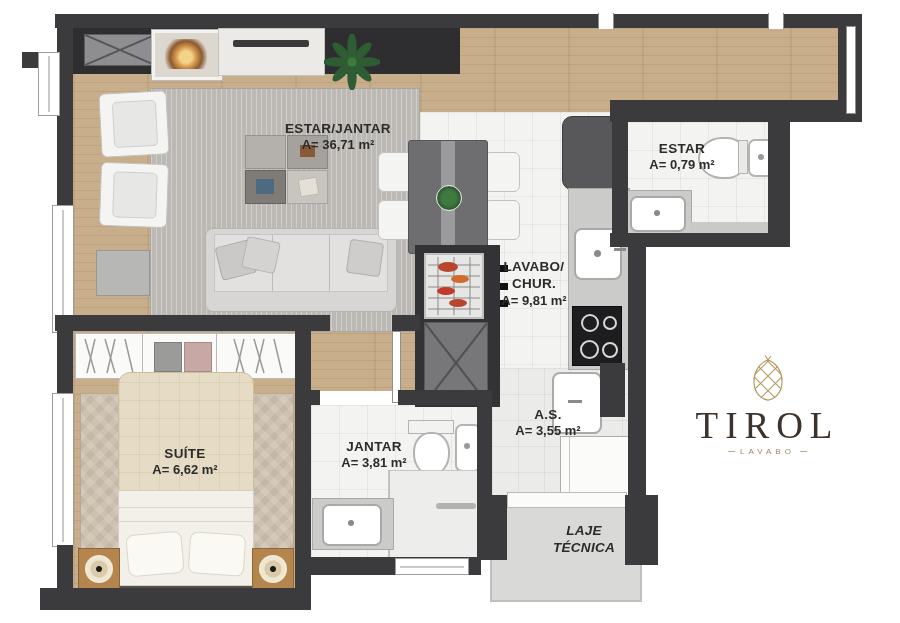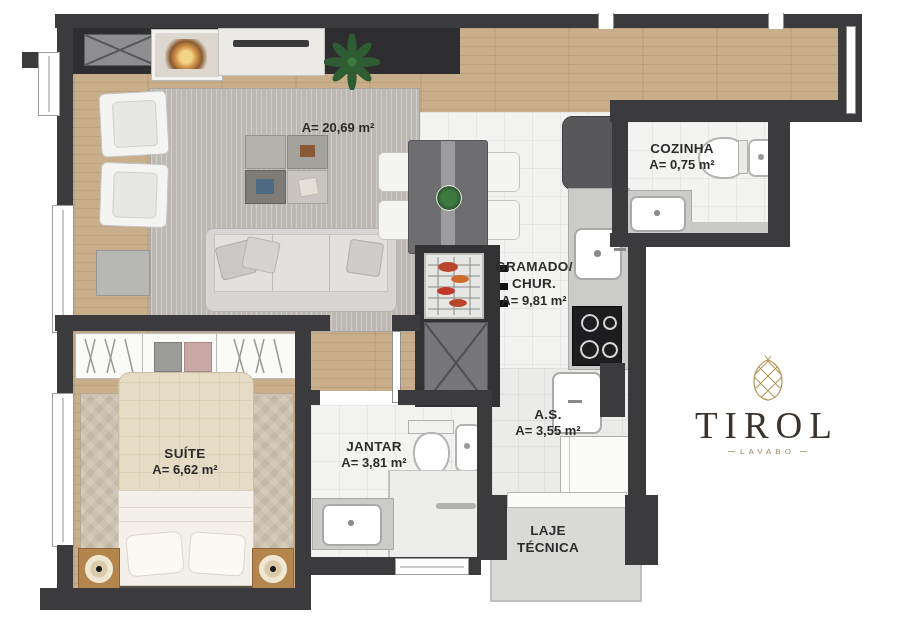--- a/index.html
+++ b/index.html
@@ -29,21 +29,21 @@
   .window{background:#ffffff;border:1px solid #9d9d9b;}
   .window .pane{position:absolute;background:#c9c9c7;}
   .door-leaf{background:#ffffff;border:1px solid #8f8f8d;}
   .threshold{background:#fbfbfa;border:1px solid #b9b9b7;}
   .label{color:#2b2b2b;font-weight:bold;text-align:center;line-height:1.28;}
   .rname{font-size:13.5px;letter-spacing:.3px;}
   .rarea{font-size:13px;}
   .lamp{border-radius:50%;border:2px solid #f0ead8;
         background:radial-gradient(circle at 50% 50%, #1b1b1b 0 2.5px, #d9caa9 3.5px 8px, #efe6cf 9px);}
   .burner{border-radius:50%;border:2px solid #d8d8d6;position:absolute;}
-  .logo-title{font-family:"Liberation Serif", serif;color:#3b332c;font-size:37px;letter-spacing:7px;text-align:left;}
+  .logo-title{font-family:"Liberation Serif", serif;color:#3b332c;font-size:37px;letter-spacing:7px;text-align:center;}
   .logo-sub{color:#9c8a68;font-size:8px;letter-spacing:4px;text-align:center;position:relative;}
   .logo-sub::before,.logo-sub::after{content:"";display:inline-block;width:7px;border-top:1px solid #b6a888;
         vertical-align:middle;margin:0 5px;}
   svg{display:block;}
 </style>
 </head>
 <body>
 
 <div class="abs wood" style="left:73px;top:28px;width:347px;height:287px;"></div>
 <div class="abs wood" style="left:420px;top:28px;width:418px;height:84px;"></div>
@@ -280,43 +280,44 @@
 <div class="abs wall" style="left:295px;top:557px;width:186px;height:18px;"></div>
 <div class="abs window" style="left:395px;top:558px;width:72px;height:15px;">
   <div class="pane" style="left:4px;top:7px;width:64px;height:2px;"></div>
 </div>
 
 <div class="abs wall" style="left:477px;top:495px;width:30px;height:65px;"></div>
 <div class="abs threshold" style="left:507px;top:492px;width:118px;height:14px;"></div>
 <div class="abs wall" style="left:625px;top:495px;width:33px;height:70px;"></div>
 
 <div class="abs label" style="left:268px;top:120px;width:140px;">
-  <div class="rarea">A= 20,69 m²</div>
+  <div class="rname">ESTAR/JANTAR</div>
+  <div class="rarea">A= 36,71 m²</div>
 </div>
 <div class="abs label" style="left:630px;top:140px;width:104px;">
-  <div class="rname">COZINHA</div>
-  <div class="rarea">A= 0,75 m²</div>
+  <div class="rname">ESTAR</div>
+  <div class="rarea">A= 0,79 m²</div>
 </div>
 <div class="abs label" style="left:488px;top:258px;width:92px;">
-  <div class="rname">GRAMADO/ CHUR.</div>
+  <div class="rname">LAVABO/ CHUR.</div>
   <div class="rarea">A= 9,81 m²</div>
 </div>
 <div class="abs label" style="left:130px;top:445px;width:110px;">
   <div class="rname">SUÍTE</div>
   <div class="rarea">A= 6,62 m²</div>
 </div>
 <div class="abs label" style="left:318px;top:438px;width:112px;">
   <div class="rname">JANTAR</div>
   <div class="rarea">A= 3,81 m²</div>
 </div>
 <div class="abs label" style="left:492px;top:406px;width:112px;">
   <div class="rname">A.S.</div>
   <div class="rarea">A= 3,55 m²</div>
 </div>
-<div class="abs label" style="left:511px;top:522px;width:74px;">
+<div class="abs label" style="left:547px;top:522px;width:74px;font-style:italic;">
   <div class="rname">LAJE TÉCNICA</div>
 </div>
 
 <div class="abs" style="left:695px;top:348px;width:145px;height:125px;">
   <svg viewBox="0 0 60 60" style="width:44px;height:56px;margin:0 auto;">
     <defs>
       <clipPath id="pc">
           <path d="M30 8 C43 13 50 26 49 40 C48 53 40 61 30 63 C20 61 12 53 11 40 C10 26 17 13 30 8 Z"></path>
         </clipPath>
     </defs>

